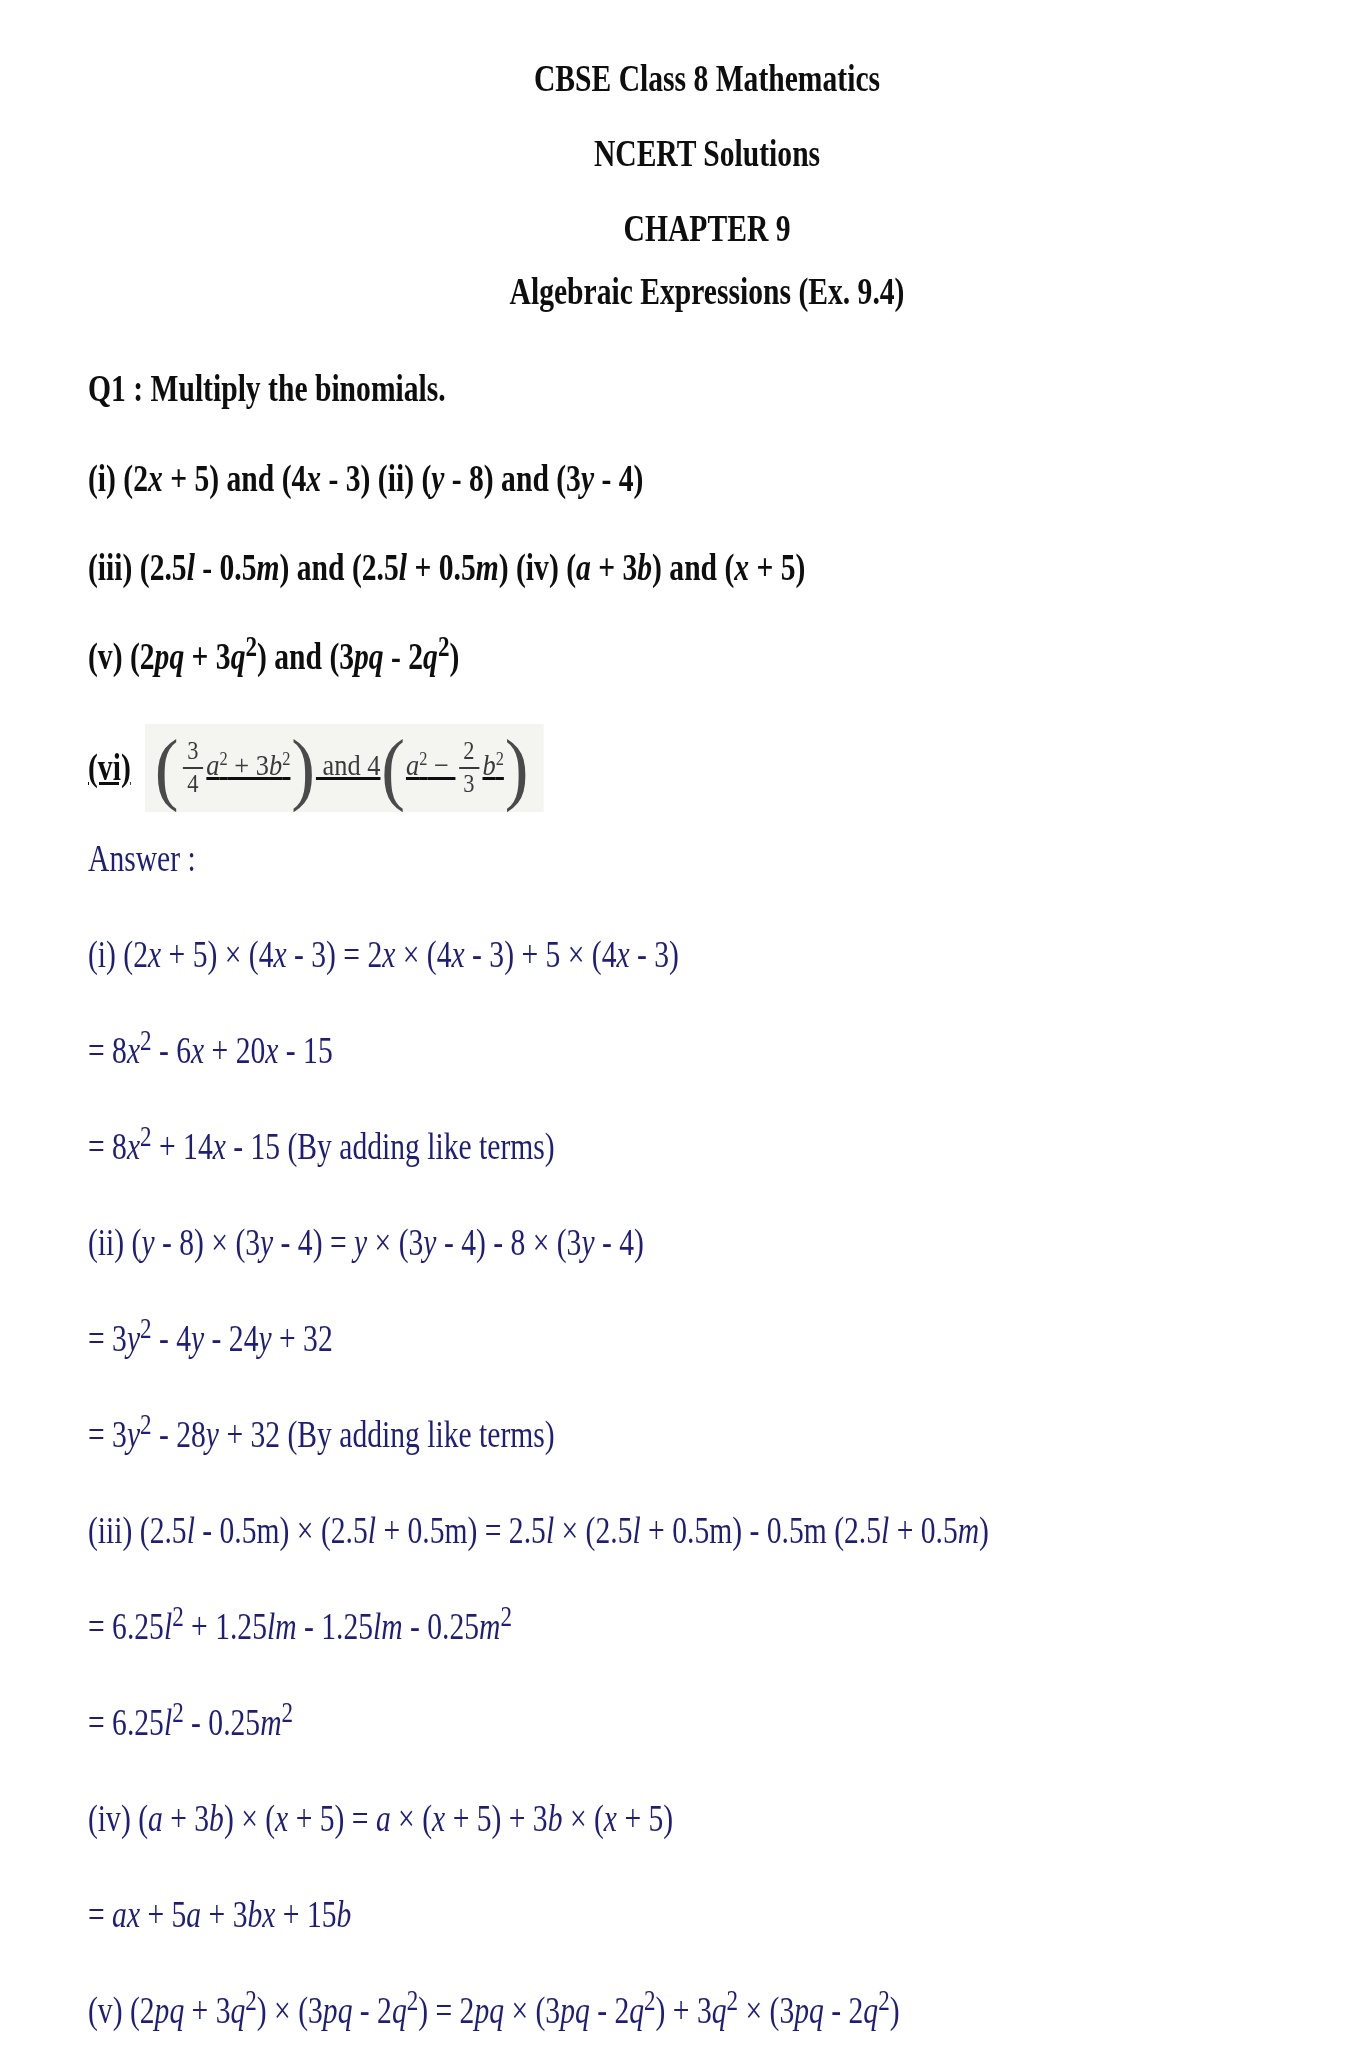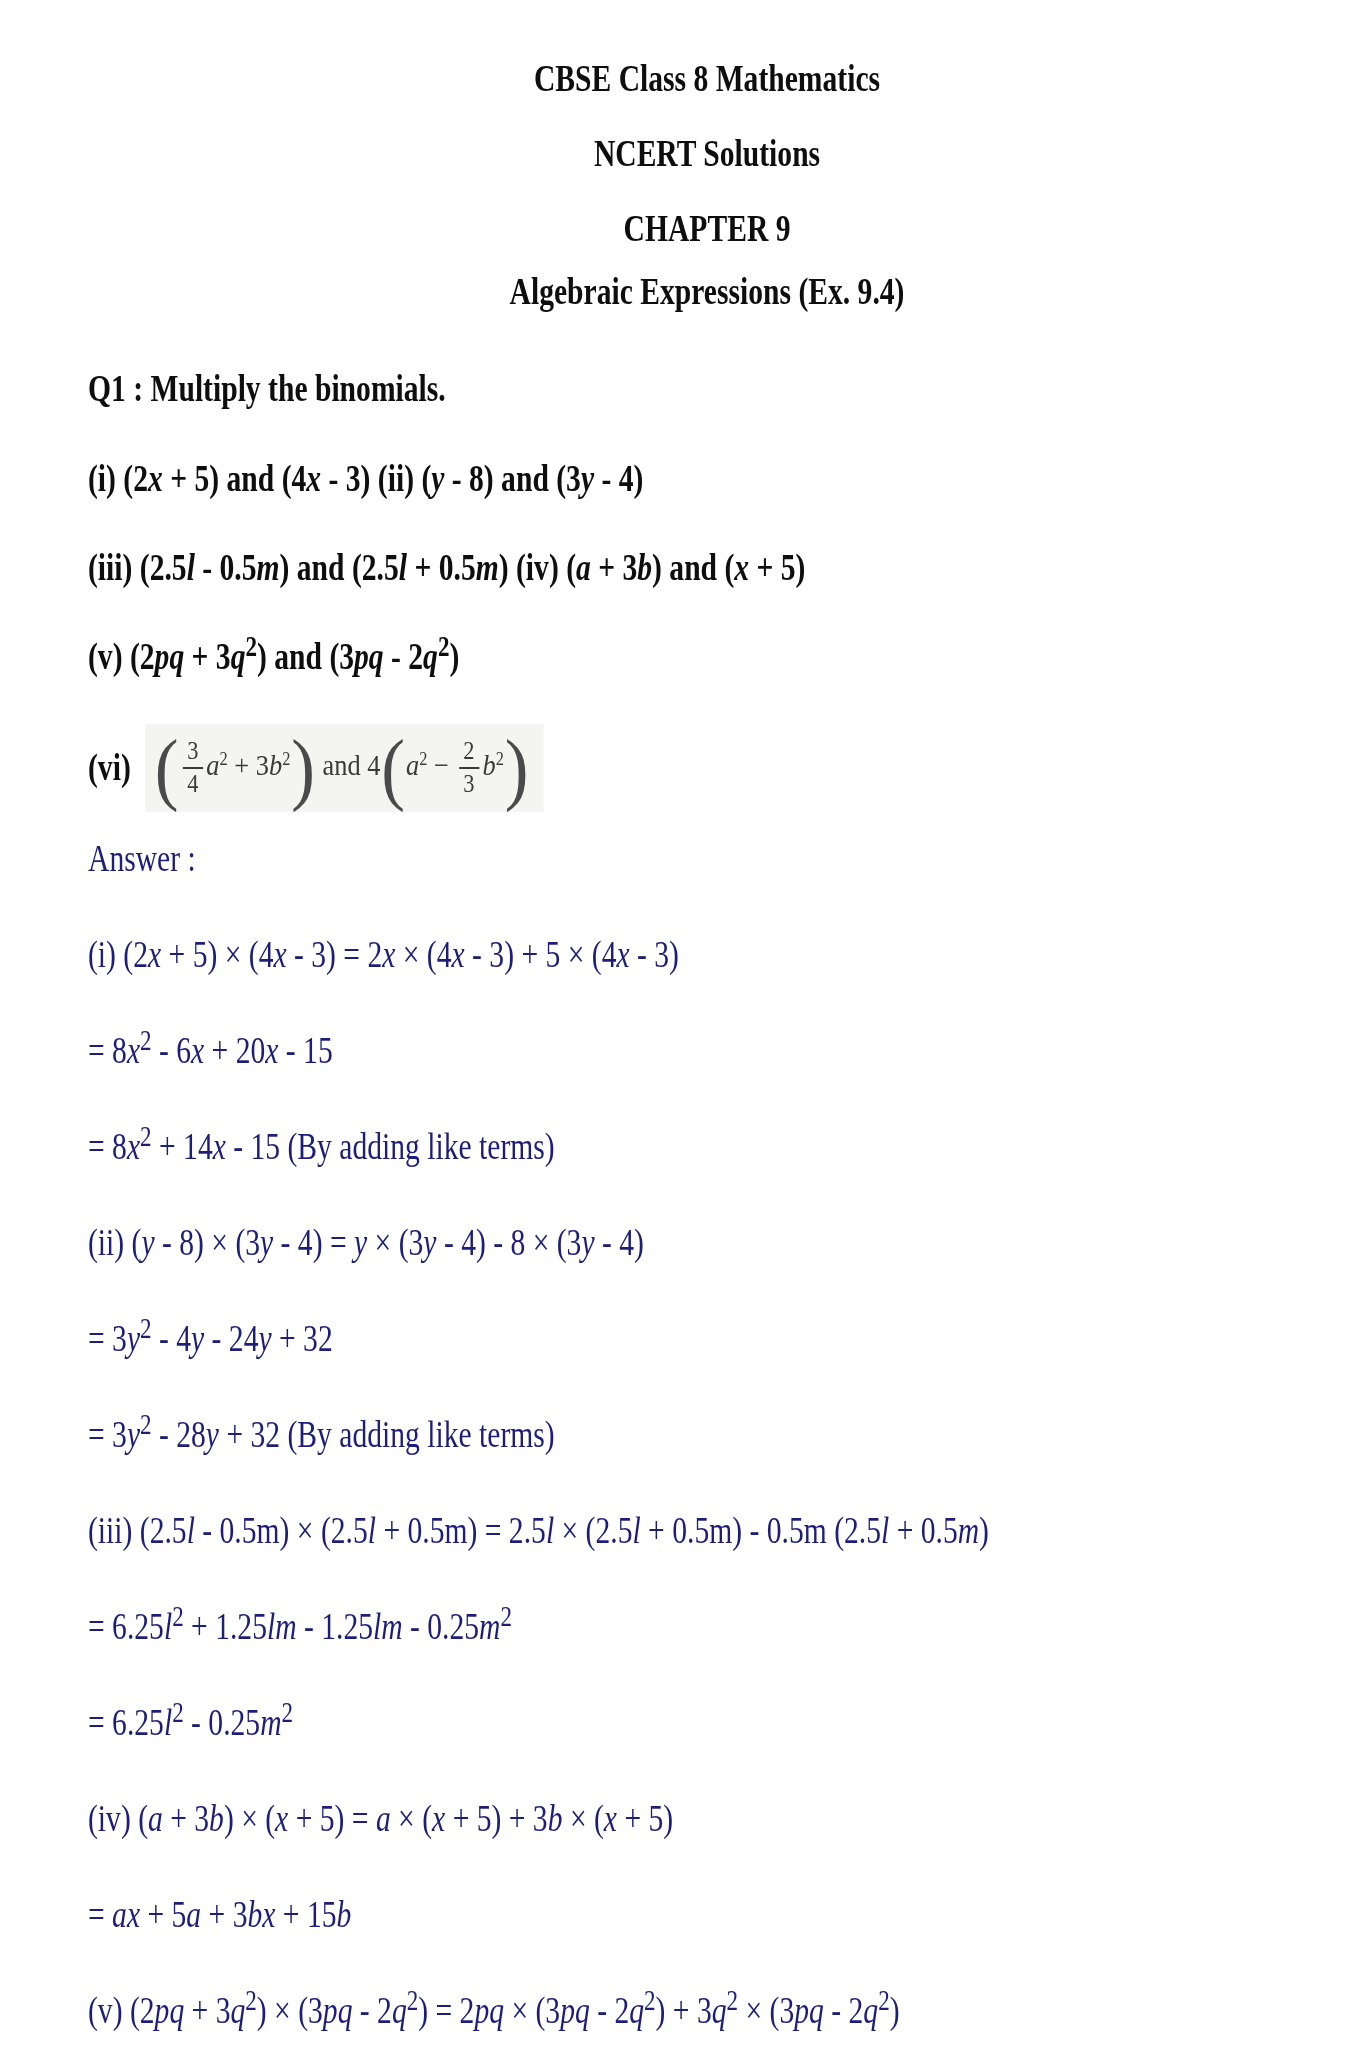--- a/index.html
+++ b/index.html
@@ -31,21 +31,21 @@
   }
   .qtitle { font-weight: bold; margin-bottom: 34px; }
   .qline  { font-weight: bold; margin-bottom: 33px; }
   .aline  { color: #1e1e78; line-height: 58px; margin-bottom: 38px; }
   .qline span, .aline span, .qtitle span { white-space: pre; }
 
   .var { font-style: italic; }
   sup { font-size: 0.78em; line-height: 0; vertical-align: 0.45em; }
 
   
-  .vi-row { display: flex; align-items: center; margin: 14px 0 12px 0; min-height: 100px; }
+  .vi-row { display: flex; align-items: center; margin: 14px 0 12px 0; min-height: 100px; text-decoration: underline; }
   .vi-label {
     font-weight: bold; font-size: 37px; line-height: 56px;
     transform: scaleX(0.8); transform-origin: 0 50%;
     margin-right: 4px;
   }
   .formula {
     display: inline-block; white-space: pre;
     background: #f4f4f0; color: #3a3a3a;
     font-size: 30px; font-weight: normal;
     padding: 10px 16px 10px 10px;

